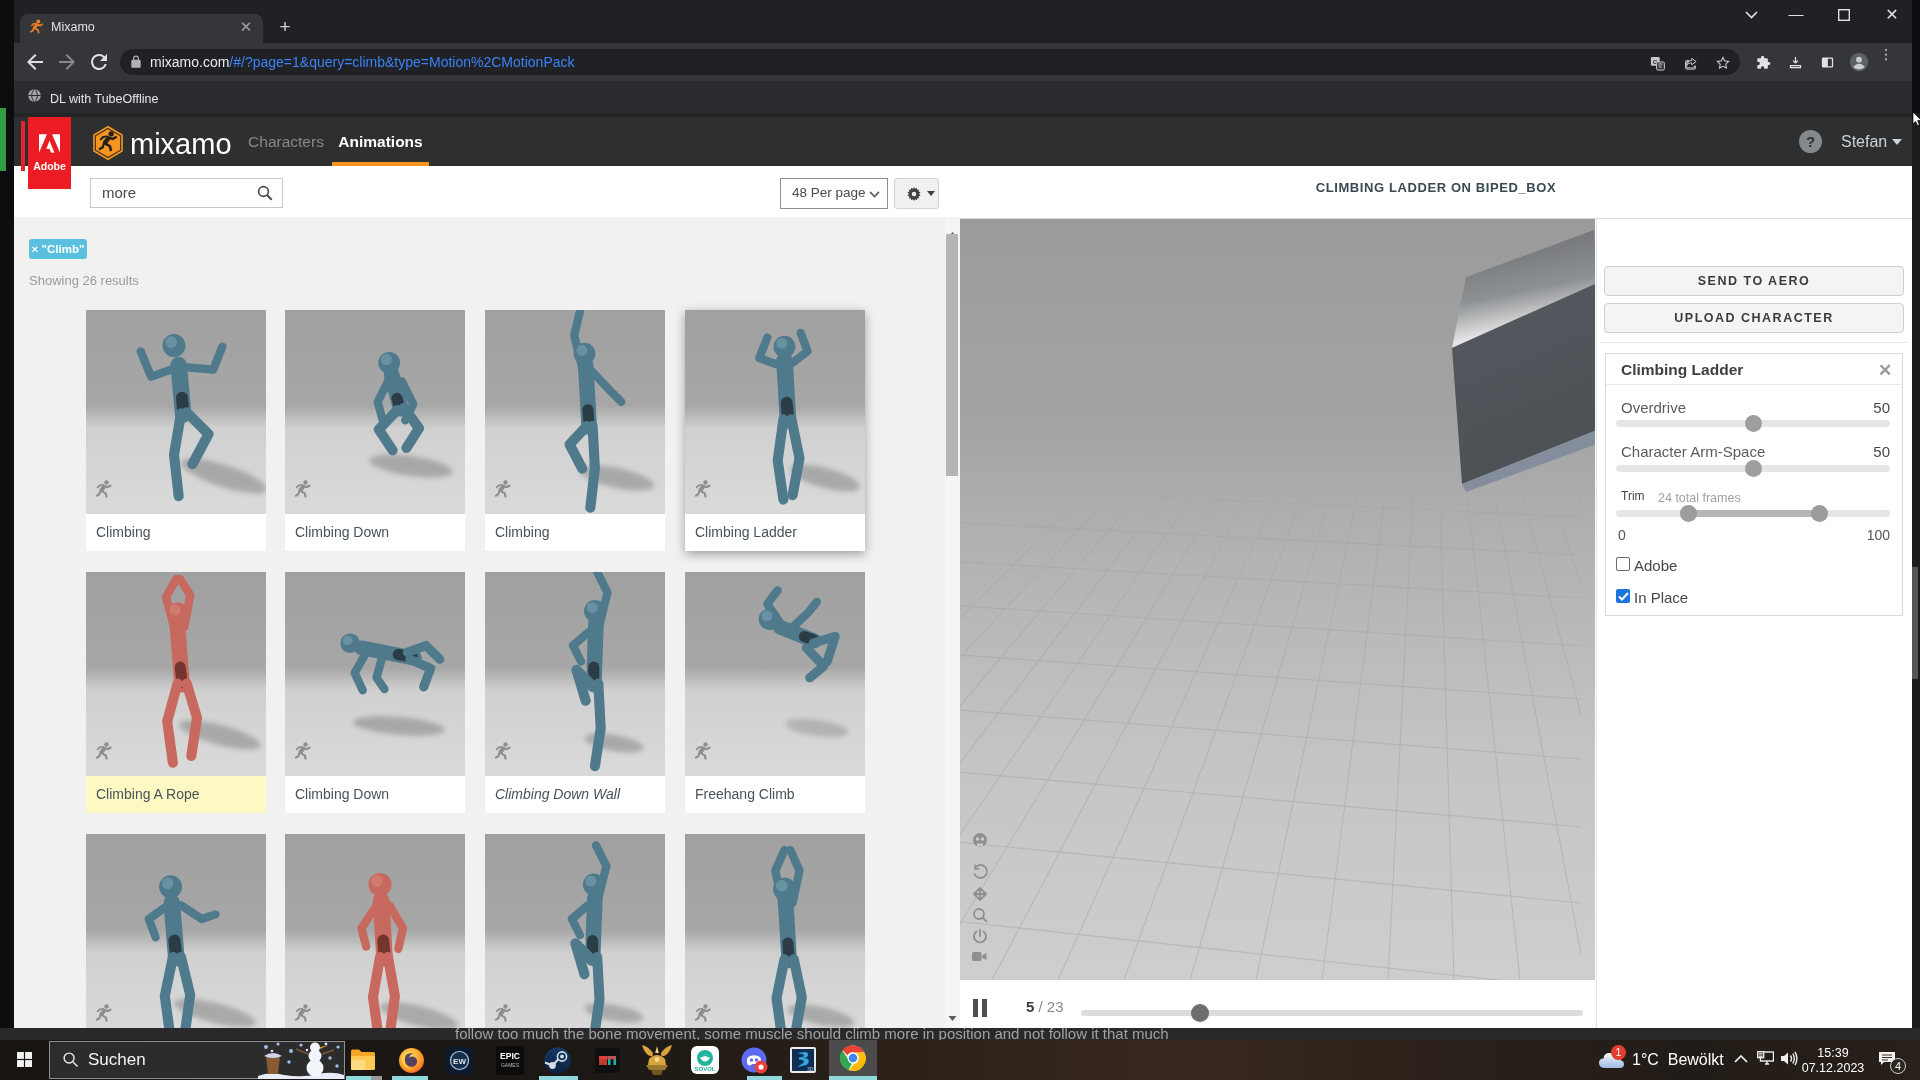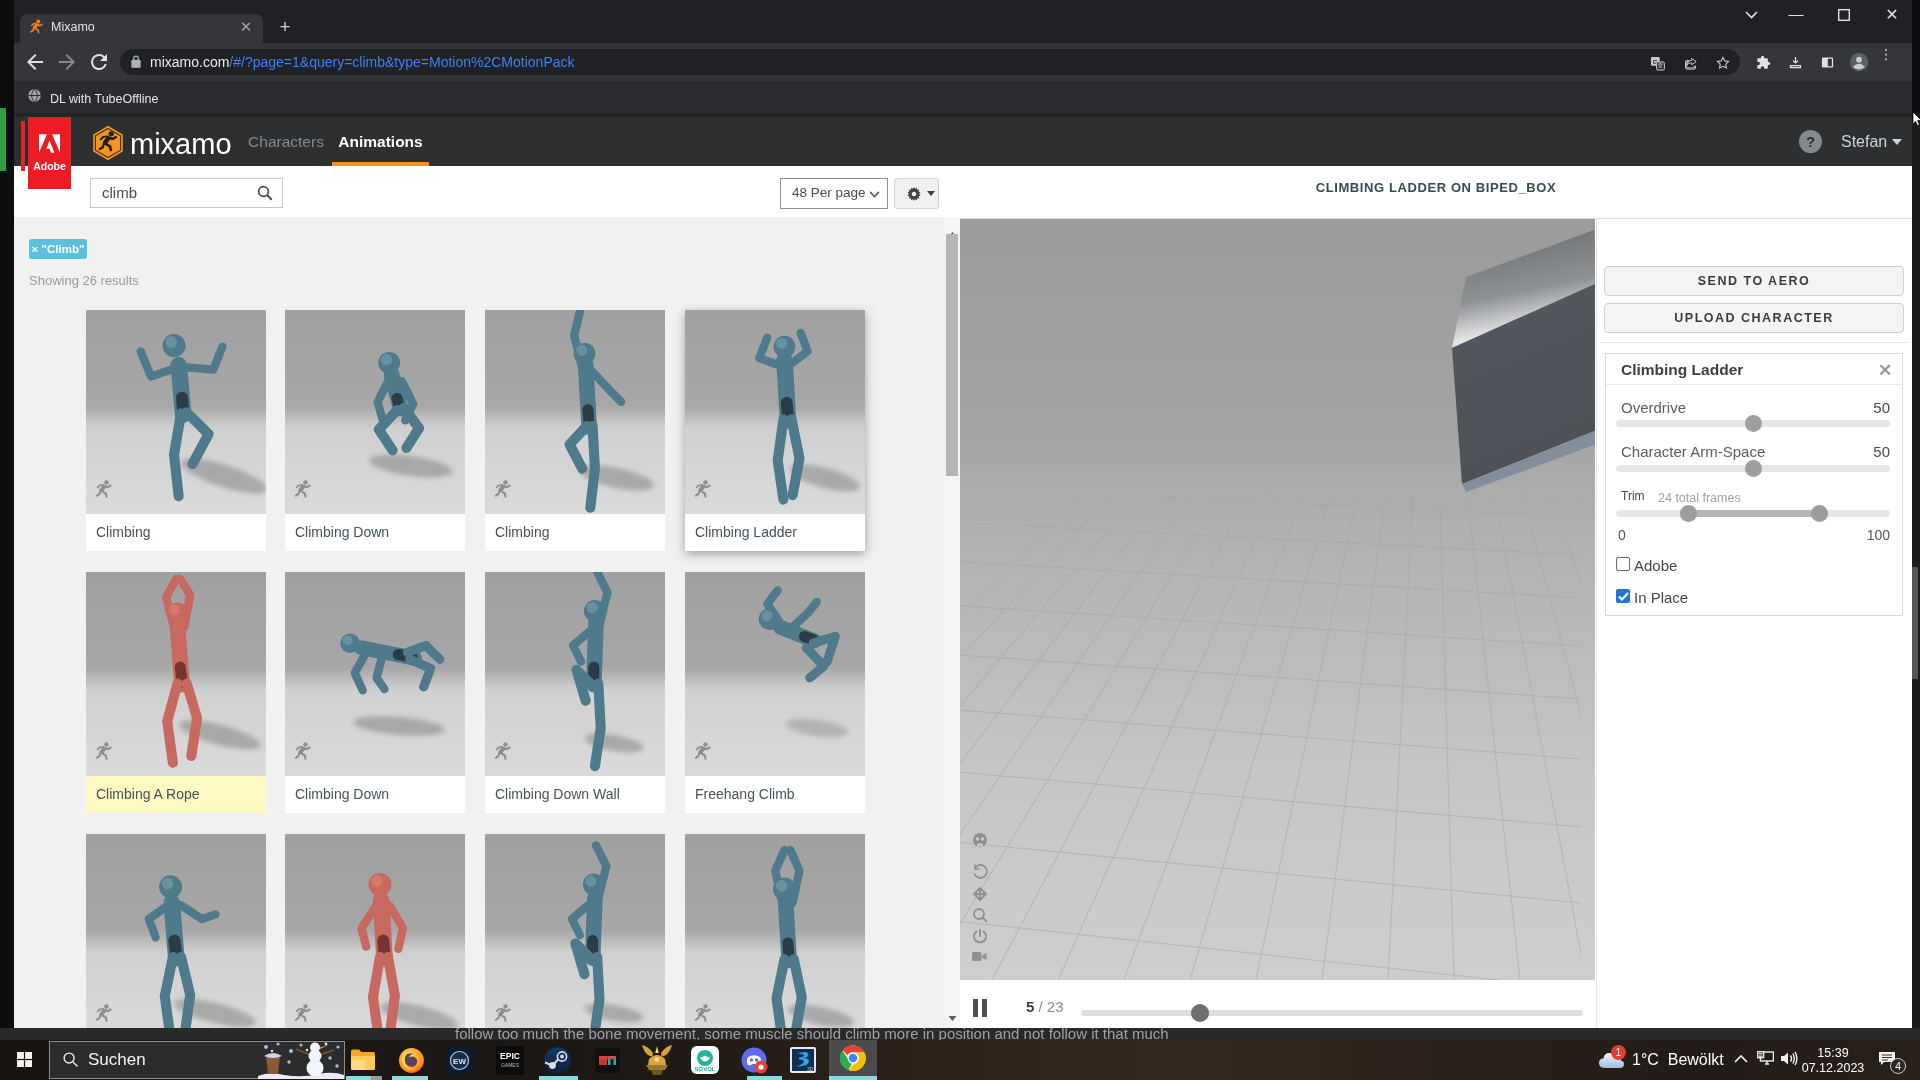--- a/index.html
+++ b/index.html
@@ -119,21 +119,21 @@
   <div class="a" style="left:116px;top:126px;width:110px;height:38px;line-height:36px;color:#fff;font-size:29px;letter-spacing:0px;">mixamo</div>
   <div class="a" style="left:217px;top:117px;width:110px;height:49px;line-height:49px;color:#85898c;font-size:15.5px;text-align:center;">Characters</div>
   <div class="a" style="left:318px;top:117px;width:97px;height:49px;line-height:49px;color:#fff;font-size:15.5px;font-weight:bold;text-align:center;">Animations</div>
   <div class="a" style="left:318px;top:162px;width:97px;height:5px;background:#f5941e;"></div>
 
   <div class="a" style="left:1785px;top:130px;width:23px;height:23px;border-radius:50%;background:#85898c;color:#2d2f31;font-weight:bold;font-size:15px;text-align:center;line-height:23px;">?</div>
   <div class="a" style="left:1827px;top:117px;height:49px;line-height:49px;color:#cdd3d6;font-size:16px;">Stefan <span style="display:inline-block;vertical-align:2px;width:0;height:0;border-left:5px solid transparent;border-right:5px solid transparent;border-top:6px solid #cdd3d6;"></span></div>
 
   <div class="a" style="left:0;top:166px;width:946px;height:51px;background:#fff;"></div>
   <div class="a" style="left:76px;top:178px;width:193px;height:30px;background:#fff;border:1px solid #c8c8c6;"></div>
-  <div class="a" style="left:88px;top:179px;height:28px;line-height:28px;color:#4a4a4a;font-size:15px;">climb</div>
+  <div class="a" style="left:88px;top:179px;height:28px;line-height:28px;color:#4a4a4a;font-size:15px;">more</div>
   <svg class="a" style="left:242px;top:184px;" width="18" height="18" viewBox="0 0 24 24">
         <circle cx="10" cy="10" r="6.5" fill="none" stroke="#4a4a4a" stroke-width="2.2"></circle>
         <path d="M15 15 L21 21" stroke="#4a4a4a" stroke-width="2.6"></path>
       </svg>
   <div class="a" style="left:766px;top:178px;width:108px;height:31px;background:#fff;border:1.5px solid #8e8e8c;color:#4a4a4a;font-size:13.5px;line-height:28px;padding-left:11px;">48 Per page<svg style="position:absolute;right:7px;top:12px;" width="11" height="7" viewBox="0 0 12 8">
           <path d="M1 1 L6 6.5 L11 1" fill="none" stroke="#555" stroke-width="1.8"></path>
         </svg></div>
   <div class="a" style="left:880px;top:178px;width:45px;height:31px;background:#f1f1ef;border:1px solid #d4d4d2;border-radius:3px;"></div>
   <svg class="a" style="left:893px;top:187px;" width="14" height="14" viewBox="0 0 16 16">
         <path d="M8 0 L9.2 2 L11.3 0.8 L11.6 3.2 L14 3 L13.2 5.2 L15.5 6 L13.8 7.8 L15.5 10 L13.2 10.5 L14 13 L11.6 12.8 L11.3 15.2 L9.2 14 L8 16 L6.8 14 L4.7 15.2 L4.4 12.8 L2 13 L2.8 10.5 L0.5 10 L2.2 7.8 L0.5 6 L2.8 5.2 L2 3 L4.4 3.2 L4.7 0.8 L6.8 2 Z" fill="#444"></path>
@@ -340,21 +340,21 @@
             <circle cx="57.1" cy="71.2" r="9.8" fill="#4f7a8c"></circle>
             <circle cx="54.6" cy="68.3" r="4.9" fill="#8fb4c2" opacity="0.4"></circle>
 </g>
           <g transform="translate(9,170) scale(0.85)" fill="#8e8e8e">
 <circle cx="13.5" cy="3" r="2.6"></circle>
 <path d="M11 5.5 L15 7 L18.5 5 L19.8 7 L15.5 9.8 L12.8 9 L10 12.8 L13.8 15 L15 20.3 L12.6 20.9 L11.5 16.4 L7.2 14.2 L6.3 17.3 L2 20 L0.8 18 L4.3 15.6 L5.7 10.4 L8.8 6.6 L5.9 7.3 L3.3 9.9 L1.8 8.4 L5 5.2 L10 4.7 Z"></path>
           </g>
 </svg>
 <div style="position:absolute;left:0;top:204px;width:180px;height:37px;background:#fff;color:#47525a;font-size:14px;line-height:37px;padding-left:10px;">Climbing Down</div>
 </div>
-<div class="a" style="left:471px;top:572px;width:156px;height:241px;">
+<div class="a" style="left:471px;top:572px;width:156px;height:241px;font-style:italic;">
 <svg width="180" height="204" style="display:block" viewBox="0 0 180 204">
 <defs>
             <linearGradient id="bgr2c3" x1="0" y1="0" x2="0" y2="1">
 <stop offset="0" stop-color="#a0a0a0"></stop>
               <stop offset="0.47" stop-color="#a7a7a7"></stop>
 <stop offset="0.58" stop-color="#d0d0d0"></stop>
               <stop offset="1" stop-color="#dadada"></stop>
 </linearGradient>
             <filter id="blur1" x="-50%" y="-50%" width="200%" height="200%">
               <feGaussianBlur stdDeviation="2.5"></feGaussianBlur>

